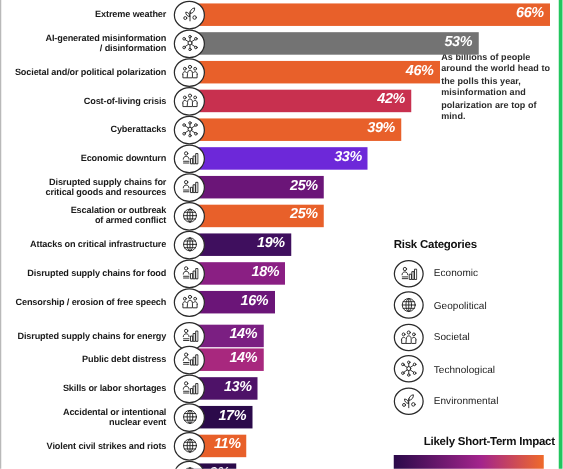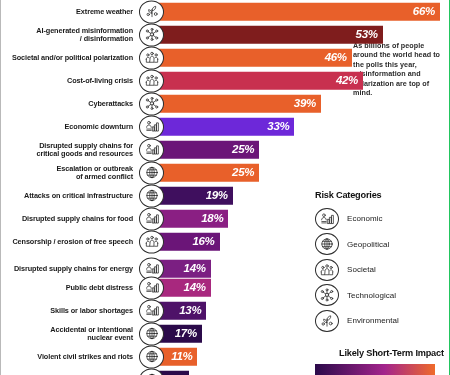--- a/index.html
+++ b/index.html
@@ -6,21 +6,21 @@
   html,body { width:450px; height:375px; }
   body {
     font-family: "Liberation Sans", sans-serif;
     background:#ffffff;
     overflow:hidden;
     position:relative;
   }
   #frame {
     position:absolute; left:0; top:0; width:450px; height:375px;
     border-left:1px solid #b9b9b9;
-    border-right:1px solid #22c55e;
+    border-right:3px solid #22c55e;
     background:#fff;
     overflow:hidden;
   }
 
   
   #chart { position:absolute; left:0; top:0; width:308px; height:375px; }
   .row { position:absolute; left:0; width:308px; height:23px; }
 
   .rlabel{
     position:absolute; right:176px; top:50%; transform:translateY(-50%);
@@ -95,21 +95,21 @@
             <path d="M10 8.6C10 5.4 12.3 3 15.3 2.6c.4 3.1-1.8 6-4.6 6.4z" fill="none" stroke="#222" stroke-width="1.05" stroke-linecap="round" stroke-linejoin="round"></path>
             <path d="M9.8 12.2C9.8 9.6 7.8 7.6 5.2 7.4c-.3 2.6 1.6 4.9 4.2 5.1z" fill="none" stroke="#222" stroke-width="1.05" stroke-linecap="round" stroke-linejoin="round"></path>
             <circle cx="4.6" cy="14.2" r="1.7" fill="none" stroke="#222" stroke-width="1.05" stroke-linecap="round" stroke-linejoin="round"></circle>
             <circle cx="15.3" cy="13.6" r="2" fill="none" stroke="#222" stroke-width="1.05" stroke-linecap="round" stroke-linejoin="round"></circle>
           </svg>
         </div>
       </div>
       <div class="row" style="top: 23px;">
         <div class="rlabel">AI-generated misinformation
 / disinformation</div>
-        <div class="bar" style="width: 233.664px; background: #7f1d1d;">
+        <div class="bar" style="width: 233.664px; background: #737373;">
           <span class="val">53%</span>
         </div>
         <div class="icon-badge">
           <svg width="14" height="14" viewBox="0 0 20 20">
             <circle cx="10" cy="9.8" r="2.3" fill="none" stroke="#222" stroke-width="1.05" stroke-linecap="round" stroke-linejoin="round"></circle>
             <circle cx="3.3" cy="5" r="1.5" fill="none" stroke="#222" stroke-width="1.05" stroke-linecap="round" stroke-linejoin="round"></circle>
             <circle cx="16.7" cy="5" r="1.5" fill="none" stroke="#222" stroke-width="1.05" stroke-linecap="round" stroke-linejoin="round"></circle>
             <circle cx="3.3" cy="15" r="1.5" fill="none" stroke="#222" stroke-width="1.05" stroke-linecap="round" stroke-linejoin="round"></circle>
             <circle cx="16.7" cy="15" r="1.5" fill="none" stroke="#222" stroke-width="1.05" stroke-linecap="round" stroke-linejoin="round"></circle>
             <circle cx="10" cy="2.6" r="1.4" fill="none" stroke="#222" stroke-width="1.05" stroke-linecap="round" stroke-linejoin="round"></circle>
@@ -131,21 +131,21 @@
             <path d="M1.6 12.8c0-1.7 1.1-3 2.5-3 .7 0 1.3.3 1.8.8" fill="none" stroke="#222" stroke-width="1.05" stroke-linecap="round" stroke-linejoin="round"></path>
             <path d="M1.9 12.8v4h4.4" fill="none" stroke="#222" stroke-width="1.05" stroke-linecap="round" stroke-linejoin="round"></path>
             <circle cx="15.9" cy="6.4" r="1.6" fill="none" stroke="#222" stroke-width="1.05" stroke-linecap="round" stroke-linejoin="round"></circle>
             <path d="M18.4 12.8c0-1.7-1.1-3-2.5-3-.7 0-1.3.3-1.8.8" fill="none" stroke="#222" stroke-width="1.05" stroke-linecap="round" stroke-linejoin="round"></path>
             <path d="M18.1 12.8v4h-4.4" fill="none" stroke="#222" stroke-width="1.05" stroke-linecap="round" stroke-linejoin="round"></path>
           </svg>
         </div>
       </div>
       <div class="row" style="top: 69px;">
         <div class="rlabel">Cost-of-living crisis</div>
-        <div class="bar" style="width: 214px; background: rgb(200, 48, 79); padding-left: 42px;">
+        <div class="bar" style="width: 180px; background: rgb(200, 48, 79); padding-left: 42px;">
           <span class="val">42%</span>
         </div>
         <div class="icon-badge">
           <svg width="14" height="14" viewBox="0 0 20 20">
             <circle cx="10" cy="4.3" r="1.8" fill="none" stroke="#222" stroke-width="1.05" stroke-linecap="round" stroke-linejoin="round"></circle>
             <path d="M7.2 11.4c0-1.9 1.2-3.3 2.8-3.3s2.8 1.4 2.8 3.3v5.4h-5.6z" fill="none" stroke="#222" stroke-width="1.05" stroke-linecap="round" stroke-linejoin="round"></path>
             <circle cx="4.1" cy="6.4" r="1.6" fill="none" stroke="#222" stroke-width="1.05" stroke-linecap="round" stroke-linejoin="round"></circle>
             <path d="M1.6 12.8c0-1.7 1.1-3 2.5-3 .7 0 1.3.3 1.8.8" fill="none" stroke="#222" stroke-width="1.05" stroke-linecap="round" stroke-linejoin="round"></path>
             <path d="M1.9 12.8v4h4.4" fill="none" stroke="#222" stroke-width="1.05" stroke-linecap="round" stroke-linejoin="round"></path>
             <circle cx="15.9" cy="6.4" r="1.6" fill="none" stroke="#222" stroke-width="1.05" stroke-linecap="round" stroke-linejoin="round"></circle>

